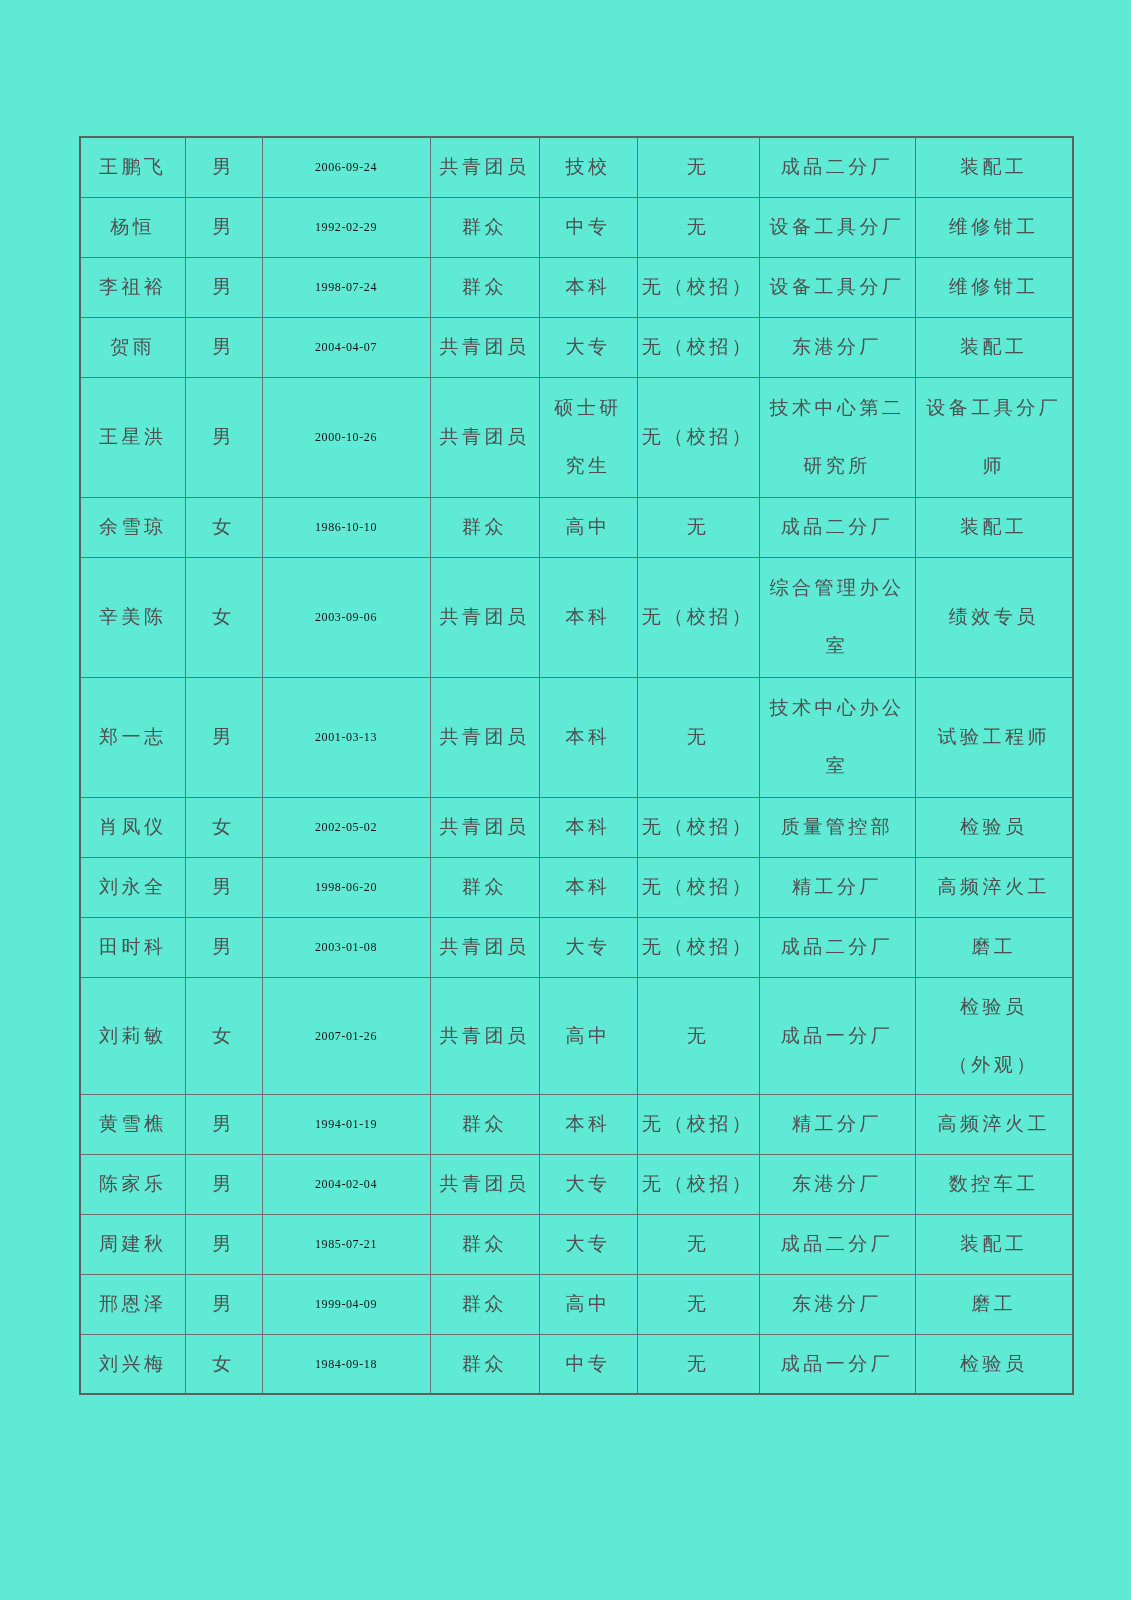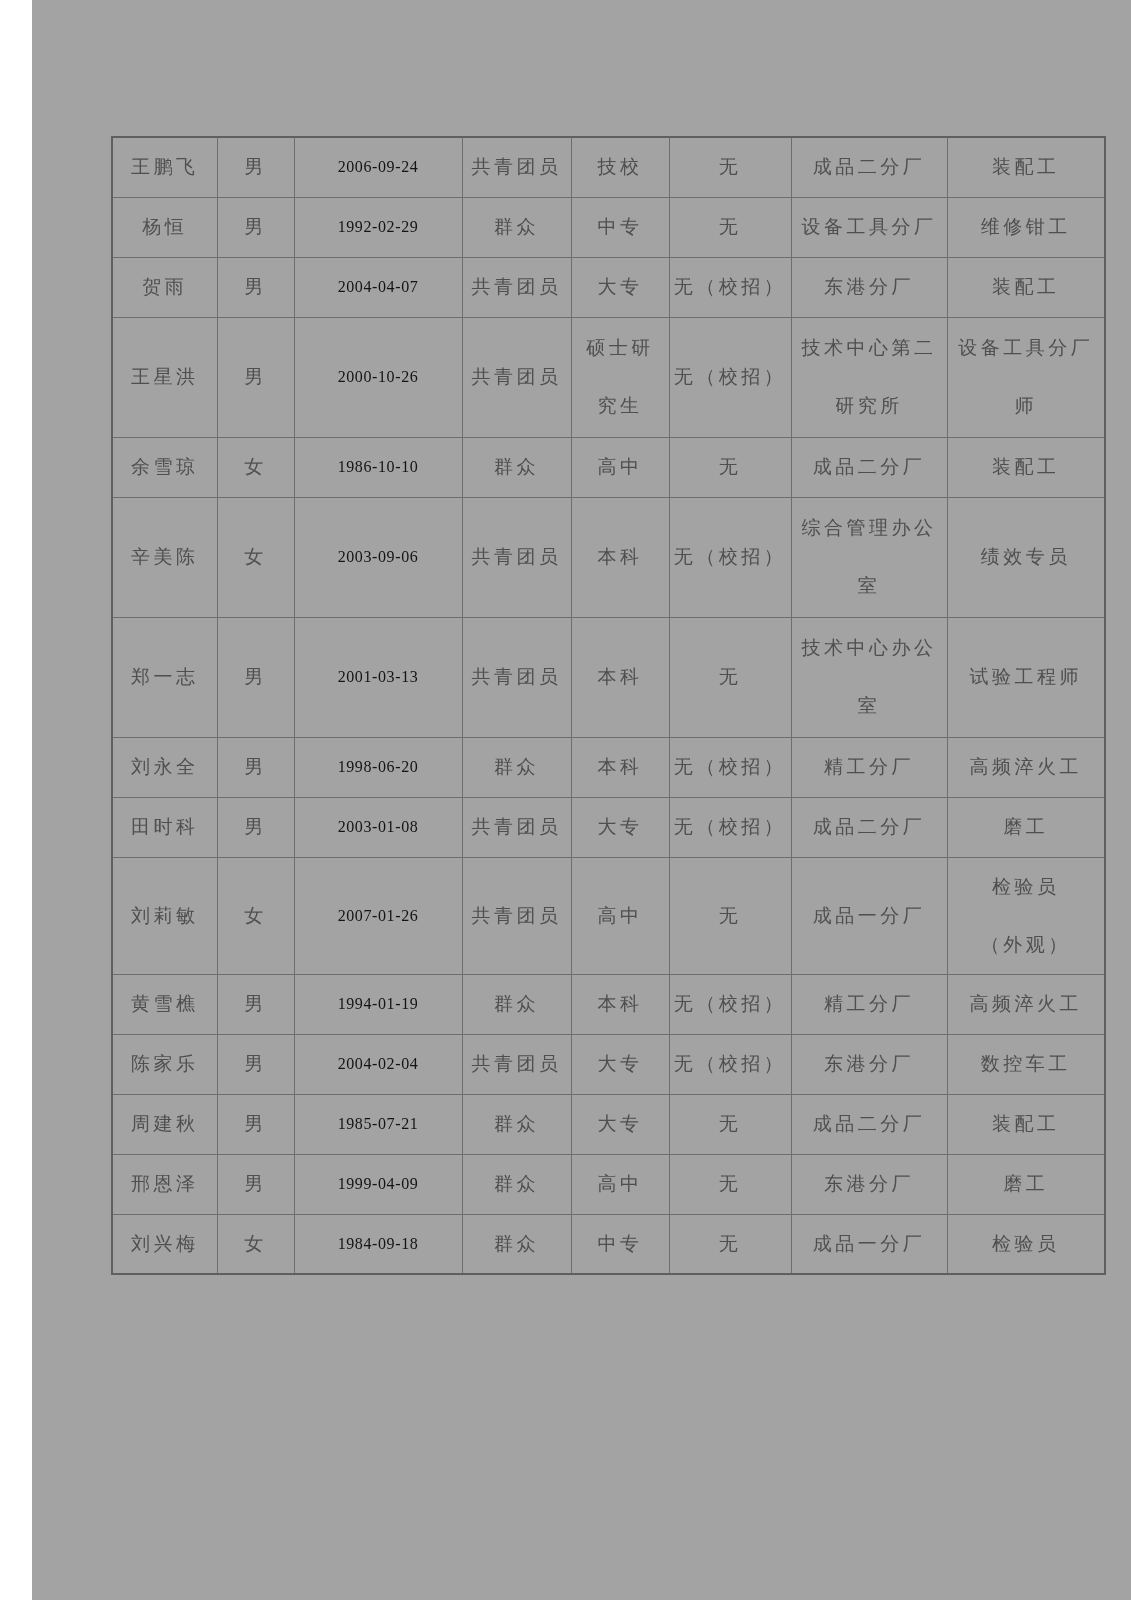--- a/index.html
+++ b/index.html
@@ -9,22 +9,21 @@
   body {
     width: 1131px;
     height: 1600px;
     background: #ffffff;
     position: relative;
     font-family: "Liberation Serif", "DejaVu Serif", serif;
   }
   .page {
     position: absolute;
     inset: 0;
-    background: #a3a3a3;
-    margin-left: 32px;
+    background: #5eead4;
   }
   table.roster {
     position: absolute;
     left: 79px;
     top: 136px;
     width: 993px;
     border-collapse: collapse;
     table-layout: fixed;
     border: 2px solid #5f5f5f;
   }
@@ -35,21 +34,21 @@
     vertical-align: middle;
     font-size: 19px;
     color: #4f4f4f;
     letter-spacing: 3.5px;
     line-height: 58px;
     white-space: pre-line;
     word-break: keep-all;
     overflow: hidden;
   }
   table.roster td.date {
-    font-size: 16px;
+    font-size: 12px;
     color: #141414;
     letter-spacing: 0.6px;
   }
   tr.h60  { height: 60px; }
   tr.h120 { height: 120px; }
 </style>
 </head>
 <body>
 
 <div class="page">
@@ -79,20 +78,30 @@
           <td>杨恒</td>
           <td>男</td>
           <td class="date">1992-02-29</td>
           <td>群众</td>
           <td>中专</td>
           <td>无</td>
           <td>设备工具分厂</td>
           <td>维修钳工</td>
         </tr>
         <tr class="h60">
+          <td>李祖裕</td>
+          <td>男</td>
+          <td class="date">1998-07-24</td>
+          <td>群众</td>
+          <td>本科</td>
+          <td>无（校招）</td>
+          <td>设备工具分厂</td>
+          <td>维修钳工</td>
+        </tr>
+        <tr class="h60">
           <td>贺雨</td>
           <td>男</td>
           <td class="date">2004-04-07</td>
           <td>共青团员</td>
           <td>大专</td>
           <td>无（校招）</td>
           <td>东港分厂</td>
           <td>装配工</td>
         </tr>
         <tr class="h120">
@@ -132,20 +141,30 @@
         <tr class="h120">
           <td>郑一志</td>
           <td>男</td>
           <td class="date">2001-03-13</td>
           <td>共青团员</td>
           <td>本科</td>
           <td>无</td>
           <td>技术中心办公
 室</td>
           <td>试验工程师</td>
+        </tr>
+        <tr class="h60">
+          <td>肖凤仪</td>
+          <td>女</td>
+          <td class="date">2002-05-02</td>
+          <td>共青团员</td>
+          <td>本科</td>
+          <td>无（校招）</td>
+          <td>质量管控部</td>
+          <td>检验员</td>
         </tr>
         <tr class="h60">
           <td>刘永全</td>
           <td>男</td>
           <td class="date">1998-06-20</td>
           <td>群众</td>
           <td>本科</td>
           <td>无（校招）</td>
           <td>精工分厂</td>
           <td>高频淬火工</td>

